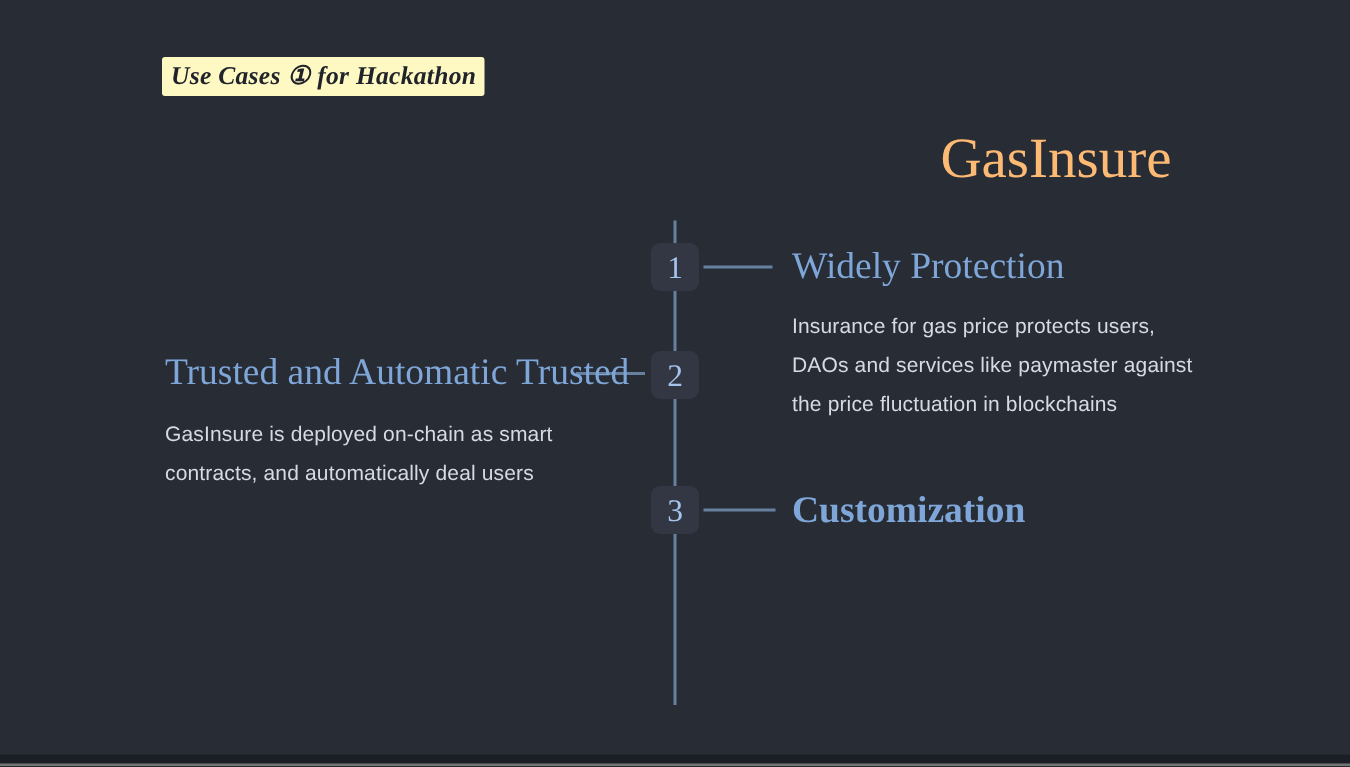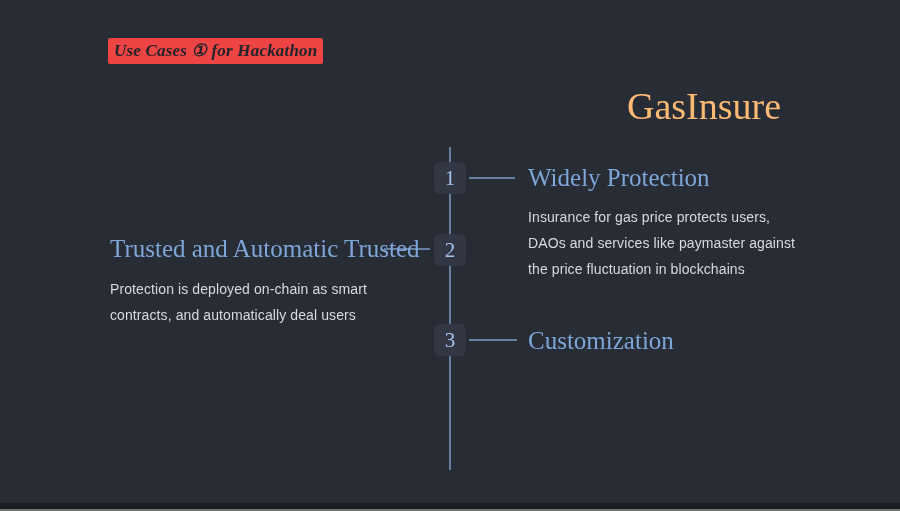--- a/index.html
+++ b/index.html
@@ -9,21 +9,21 @@
     width: 900px;
     height: 511px;
     background: #282c34;
     overflow: hidden;
     font-family: "Liberation Sans", "DejaVu Sans", sans-serif;
   }
   .badge {
     position: absolute;
     left: 108px;
     top: 38px;
-    background: #ef4444;
+    background: #fef9c3;
     color: #21232b;
     font-family: "Liberation Serif", "DejaVu Serif", serif;
     font-style: italic;
     font-weight: 600;
     font-size: 17px;
     line-height: 25px;
     padding: 0 6px 1px 6px;
     border-radius: 2px;
     letter-spacing: 0.2px;
   }
@@ -71,21 +71,21 @@
   .item-heading {
     position: absolute;
     font-family: "Liberation Serif", "DejaVu Serif", serif;
     font-size: 25px;
     line-height: 22px;
     color: #7ea6d8;
     white-space: nowrap;
   }
   .heading-1 { left: 528px; top: 167px; }
   .heading-2 { left: 110px; top: 238px; }
-  .heading-3 { left: 528px; top: 330px; }
+  .heading-3 { left: 528px; top: 330px; font-weight: bold; }
   .item-body {
     position: absolute;
     color: #d6dae2;
     font-size: 14px;
     line-height: 26px;
     letter-spacing: 0.1px;
   }
   .body-1 { left: 528px; top: 204px; }
   .body-2 { left: 110px; top: 276px; }
   .body-3 { left: 528px; top: 368px; }
@@ -124,21 +124,21 @@
   <div class="item-body body-1">
     <div class="body-line">Insurance for gas price protects users,</div>
     <div class="body-line">DAOs and services like paymaster against</div>
     <div class="body-line">the price fluctuation in blockchains</div>
   </div>
 
   <div class="num-box num-box-2">2</div>
   <div class="connector connector-2"></div>
   <div class="item-heading heading-2">Trusted and Automatic Trusted</div>
   <div class="item-body body-2">
-    <div class="body-line">Protection is deployed on-chain as smart</div>
+    <div class="body-line">GasInsure is deployed on-chain as smart</div>
     <div class="body-line">contracts, and automatically deal users</div>
   </div>
 
   <div class="num-box num-box-3">3</div>
   <div class="connector connector-3"></div>
   <div class="item-heading heading-3">Customization</div>
 
   <div class="bottom-strip"></div>
   <div class="bottom-border"></div>
 

